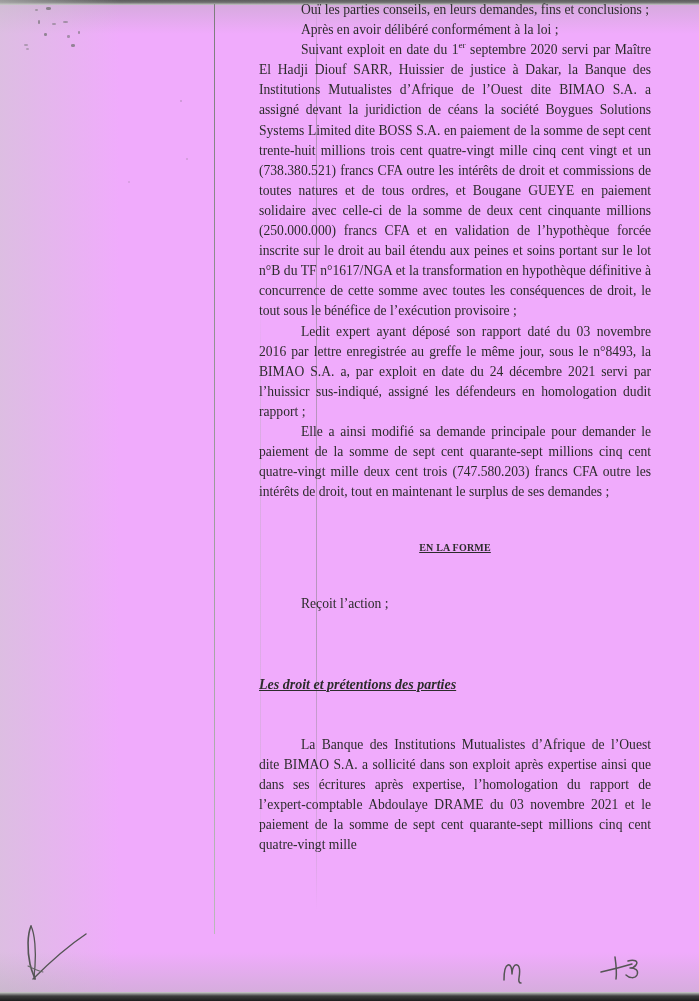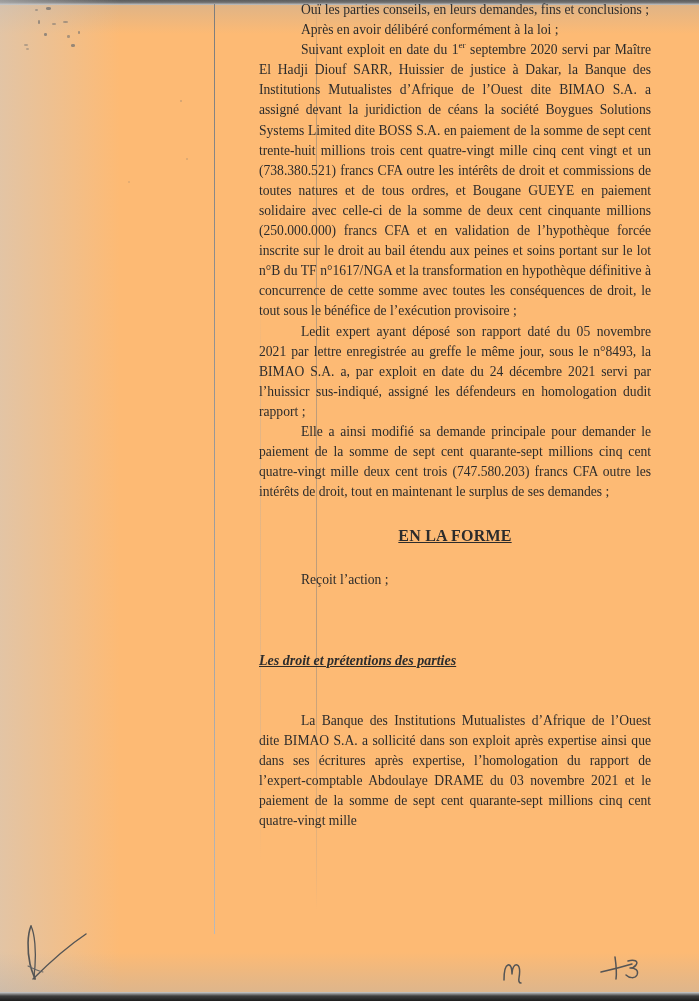--- a/index.html
+++ b/index.html
@@ -8,21 +8,21 @@
     background: #ffffff;
   }
   body {
     font-family: "Liberation Serif", "DejaVu Serif", serif;
   }
 
   #page {
     position: relative;
     width: 699px;
     height: 1001px;
-    background: #fdba74;
+    background: #f0abfc;
     overflow: hidden;
   }
 
   
   .scan-edge-top {
     position: absolute;
     left: 0; top: 0;
     width: 699px; height: 5px;
     background: linear-gradient(180deg,#2b2b2b 0%,#4a4a4a 45%,#d8d8d8 100%);
   }
@@ -94,22 +94,22 @@
   .textcol p {
     margin: 0;
     text-indent: 42px;
     text-align: justify;
   }
   .gap { height: 20px; }
 
   sup.ord { font-size: 0.68em; vertical-align: super; line-height: 0; }
 
   h2.centered-head {
-    margin: 4px;
-    font-size: 16px;
+    margin: 16px;
+    font-size: 10px;
     line-height: 20.1px;
     font-weight: bold;
     text-align: center;
     text-indent: 0;
   }
   h2.centered-head span { text-decoration: underline; letter-spacing: .2px; }
 
   h3.left-head {
     margin: 0;
     font-size: 14px;
@@ -160,21 +160,21 @@
 
   <div class="textcol">
 
     <p>Ouï les parties conseils, en leurs demandes, fins et conclusions ;</p>
 
     <p>Après en avoir délibéré conformément à la loi ;</p>
 
     <p><span>Suivant exploit en date du 1</span><sup class="ord">er</sup><span> septembre 2020 servi par Maître El Hadji Diouf SARR, Huissier de justice à Dakar, la Banque des Institutions Mutualistes d’Afrique de l’Ouest dite BIMAO S.A. a assigné devant la juridiction de céans la société Boygues Solutions Systems Limited dite BOSS S.A. en paiement de la somme de sept cent trente-huit millions trois cent quatre-vingt mille cinq cent vingt et un (738.380.521) francs CFA outre les intérêts de droit et commissions de toutes natures et de tous ordres, et Bougane GUEYE en paiement solidaire avec celle-ci de la somme de deux cent cinquante millions (250.000.000) francs CFA et en validation de l’hypothèque forcée inscrite sur le droit au bail étendu aux peines et soins portant sur le lot n°B du TF n°1617/NGA et la transformation en hypothèque définitive à concurrence de cette somme avec toutes les conséquences de droit, le tout sous le bénéfice de l’exécution provisoire ;</span></p>
 
 
-    <p>Ledit expert ayant déposé son rapport daté du 05 novembre 2021 par lettre enregistrée au greffe le même jour, sous le n°8493, la BIMAO S.A. a, par exploit en date du 24 décembre 2021 servi par l’huissicr sus-indiqué, assigné les défendeurs en homologation dudit rapport ;</p>
+    <p>Ledit expert ayant déposé son rapport daté du 03 novembre 2016 par lettre enregistrée au greffe le même jour, sous le n°8493, la BIMAO S.A. a, par exploit en date du 24 décembre 2021 servi par l’huissicr sus-indiqué, assigné les défendeurs en homologation dudit rapport ;</p>
 
     <p>Elle a ainsi modifié sa demande principale pour demander le paiement de la somme de sept cent quarante-sept millions cinq cent quatre-vingt mille deux cent trois (747.580.203) francs CFA outre les intérêts de droit, tout en maintenant le surplus de ses demandes ;</p>
 
     <div class="gap"></div>
 
     <h2 class="centered-head"><span>EN LA FORME</span></h2>
 
     <div class="gap"></div>
 
     <p class="plain-line">Reçoit l’action ;</p>

